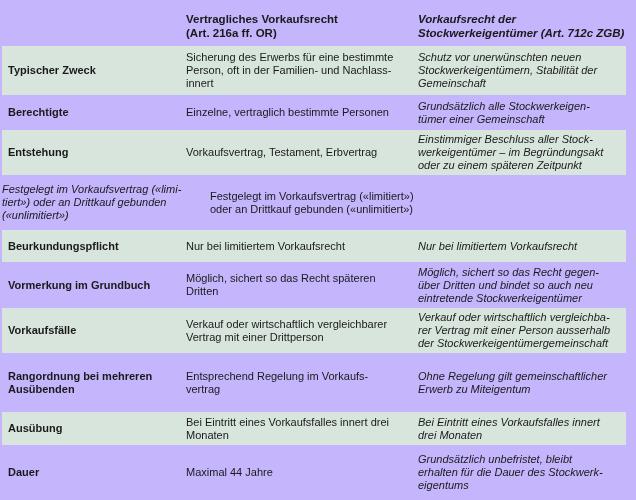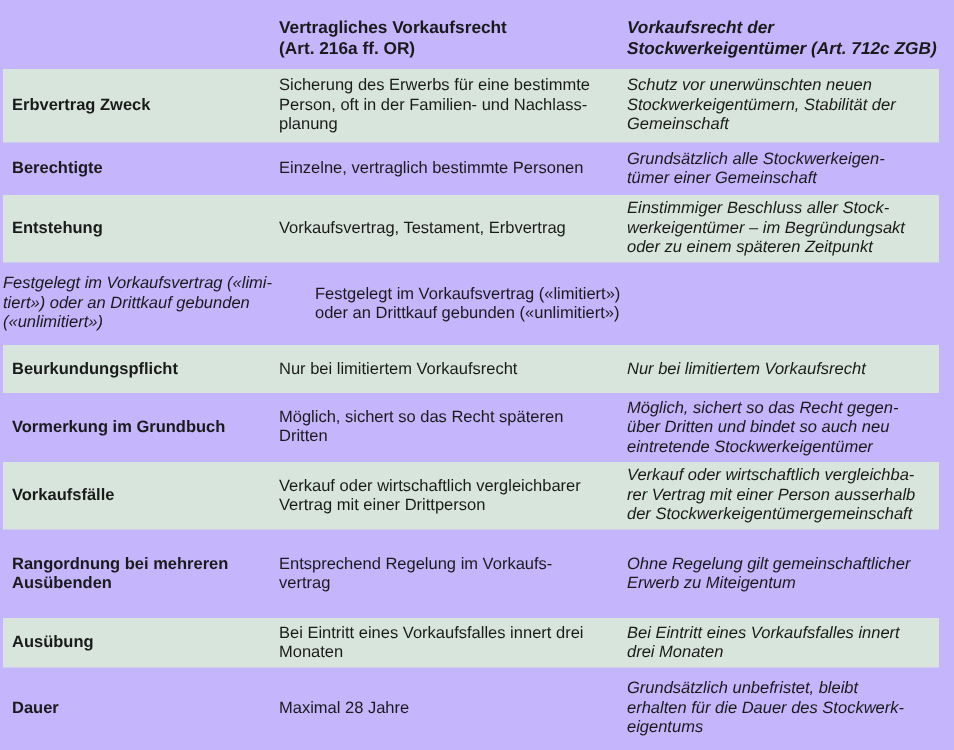--- a/index.html
+++ b/index.html
@@ -68,24 +68,24 @@
 
     <div class="row header" style="height:46px">
       <div class="cell c1"></div>
       <div class="cell c2">Vertragliches Vorkaufsrecht
 (Art. 216a ff. OR)</div>
       <div class="cell c3">Vorkaufsrecht der
 Stockwerkeigentümer (Art. 712c ZGB)</div>
     </div>
 
     <div class="row shaded" style="height:49px">
-      <div class="cell c1">Erbvertrag Zweck</div>
+      <div class="cell c1">Typischer Zweck</div>
       <div class="cell c2">Sicherung des Erwerbs für eine bestimmte
 Person, oft in der Familien- und Nachlass-
-planung</div>
+innert</div>
       <div class="cell c3">Schutz vor unerwünschten neuen
 Stockwerkeigentümern, Stabilität der
 Gemeinschaft</div>
     </div>
 
     <div class="row" style="height:35px">
       <div class="cell c1">Berechtigte</div>
       <div class="cell c2">Einzelne, vertraglich bestimmte Personen</div>
       <div class="cell c3">Grundsätzlich alle Stockwerkeigen-
 tümer einer Gemeinschaft</div>
@@ -143,20 +143,20 @@
     <div class="row shaded" style="height:33px">
       <div class="cell c1">Ausübung</div>
       <div class="cell c2">Bei Eintritt eines Vorkaufsfalles innert drei
 Monaten</div>
       <div class="cell c3">Bei Eintritt eines Vorkaufsfalles innert
 drei Monaten</div>
     </div>
 
     <div class="row" style="height:55px">
       <div class="cell c1">Dauer</div>
-      <div class="cell c2">Maximal 28 Jahre</div>
+      <div class="cell c2">Maximal 44 Jahre</div>
       <div class="cell c3">Grundsätzlich unbefristet, bleibt
 erhalten für die Dauer des Stockwerk-
 eigentums</div>
     </div>
 
   </div>
 </div>
 
 </body></html>

